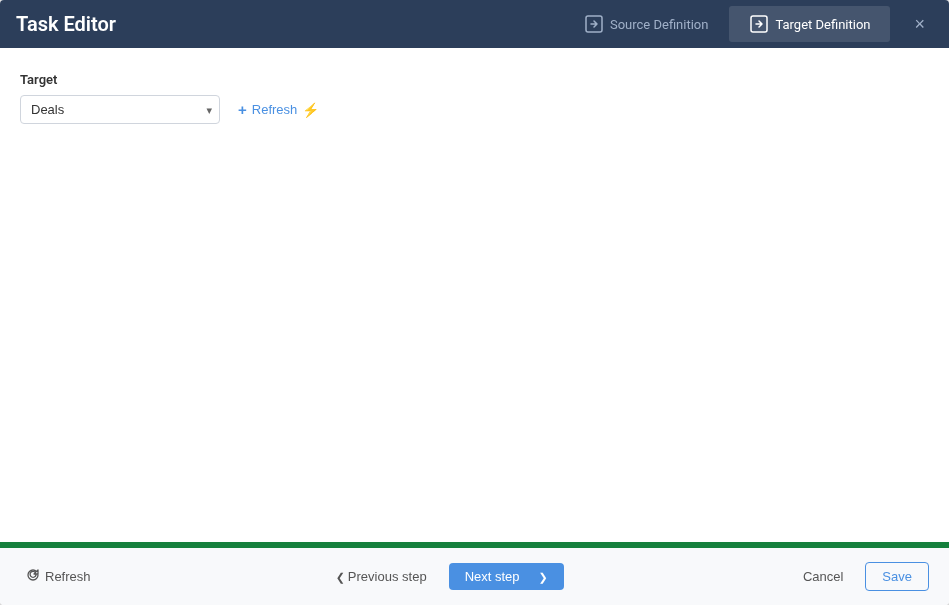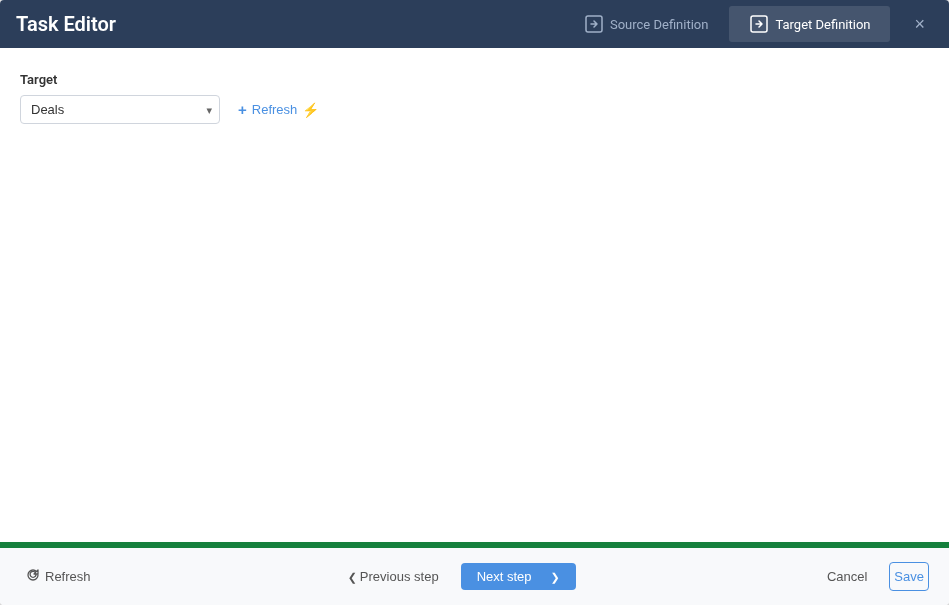--- a/index.html
+++ b/index.html
@@ -218,21 +218,21 @@
       font-size: 13px;
       cursor: pointer;
       padding: 6px 12px;
     }
     .save-btn {
       background: none;
       border: 1px solid #4a90e2;
       color: #4a90e2;
       font-size: 13px;
       cursor: pointer;
-      padding: 6px 4px;
+      padding: 6px 16px;
       border-radius: 4px;
     }
     .chevron-left::before { content: '❮'; font-size: 11px; }
     .chevron-right::before { content: '❯'; font-size: 11px; }
   </style>
 </head>
 <body>
 
 <div class="modal">
 

